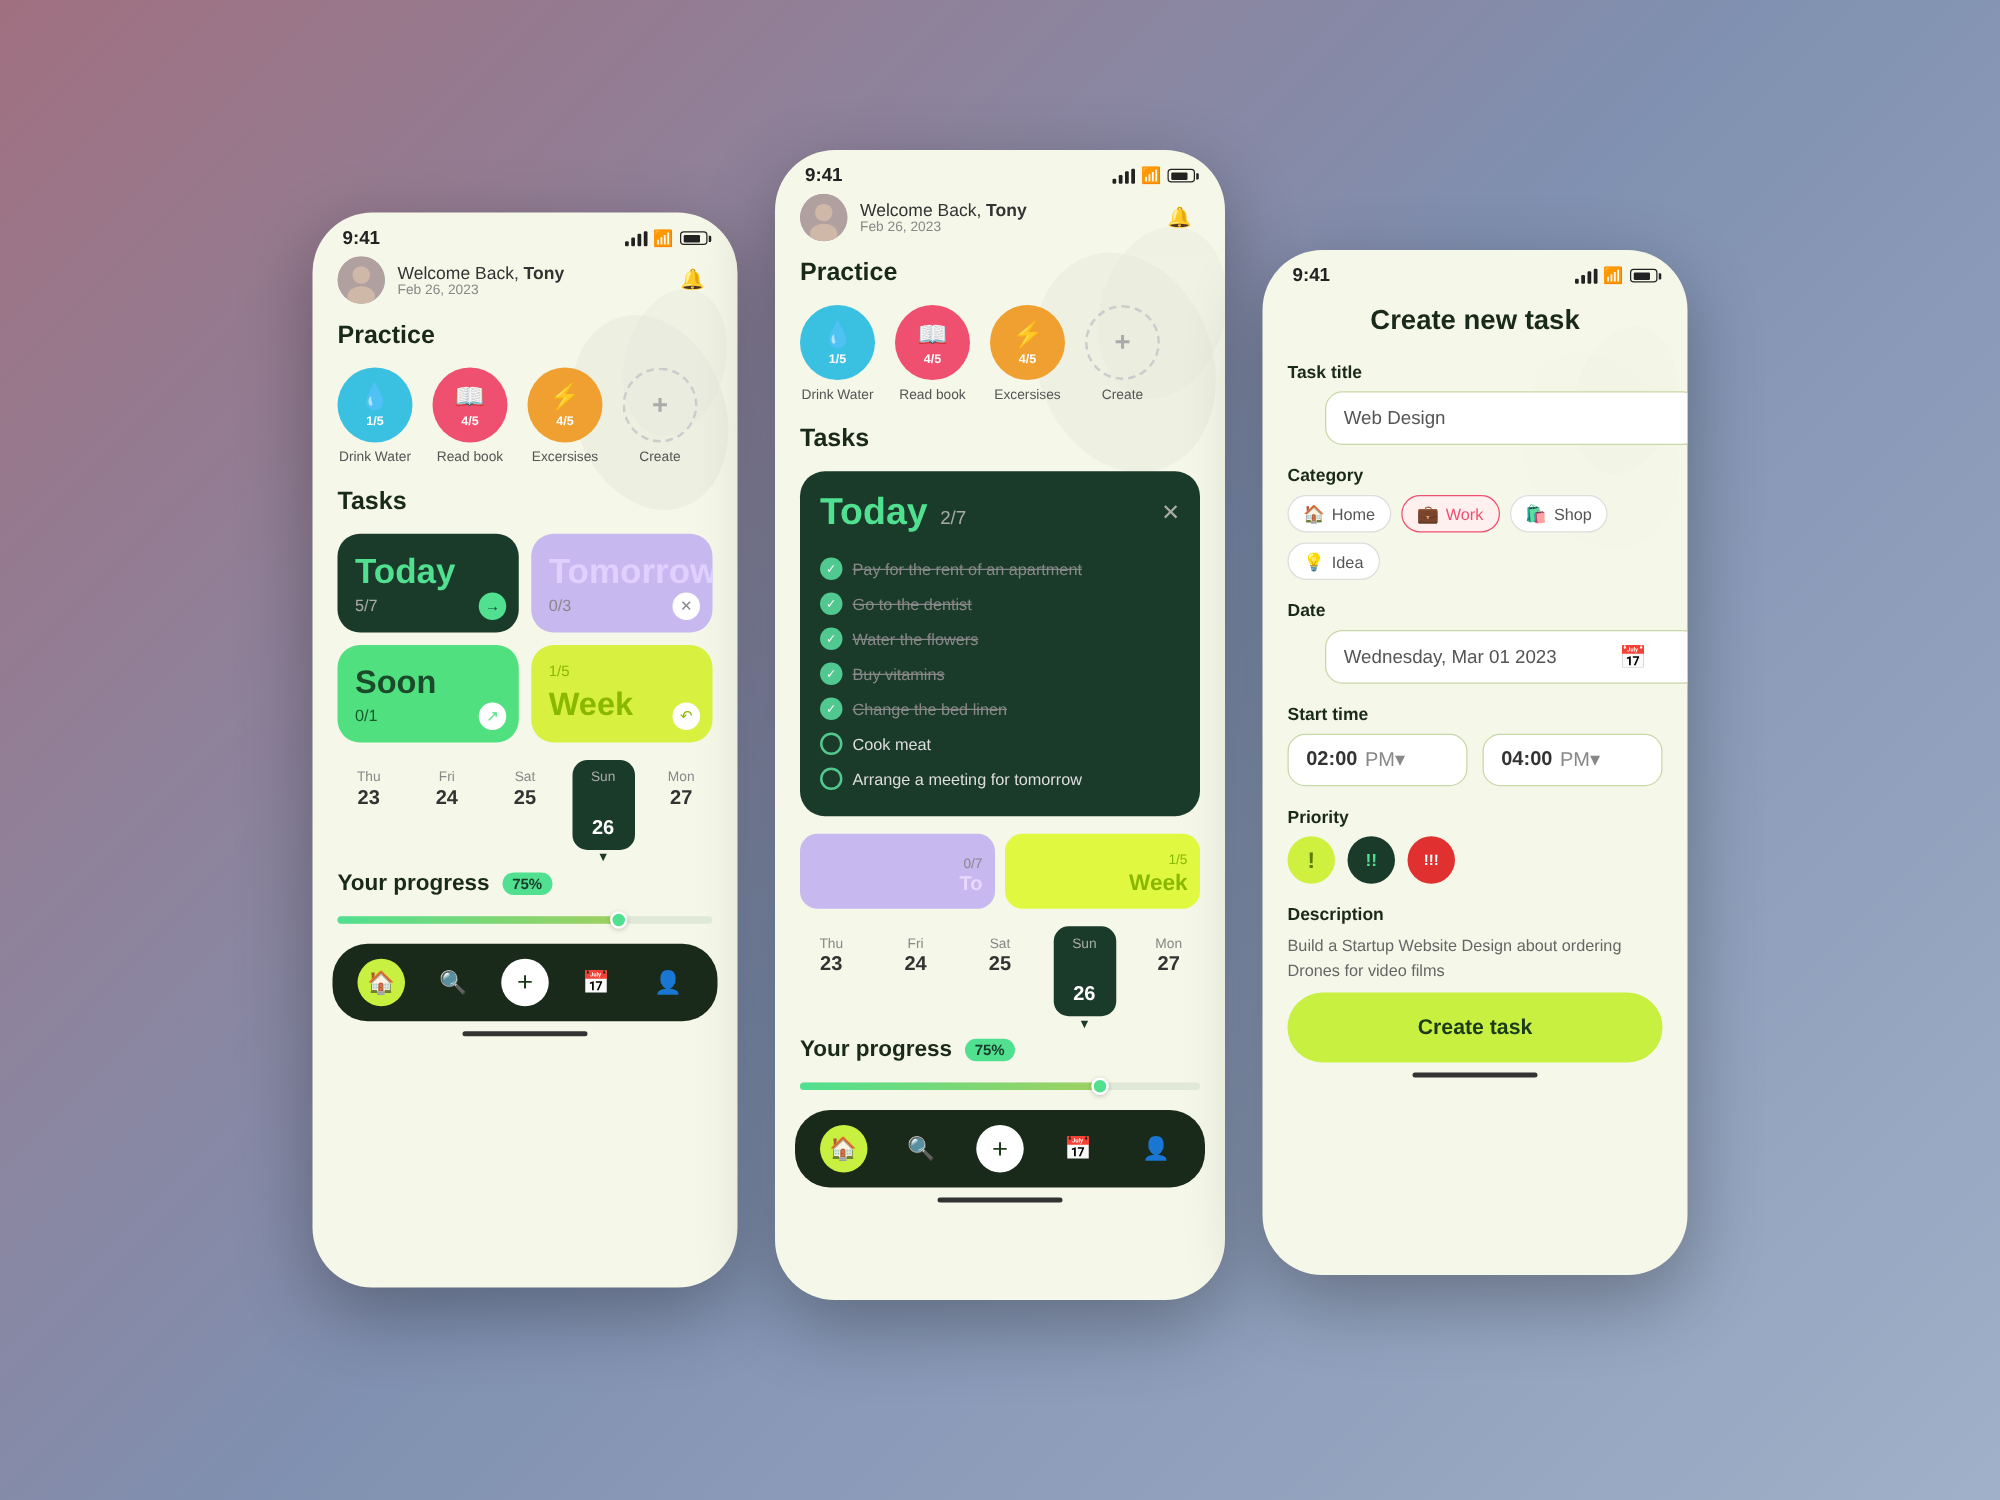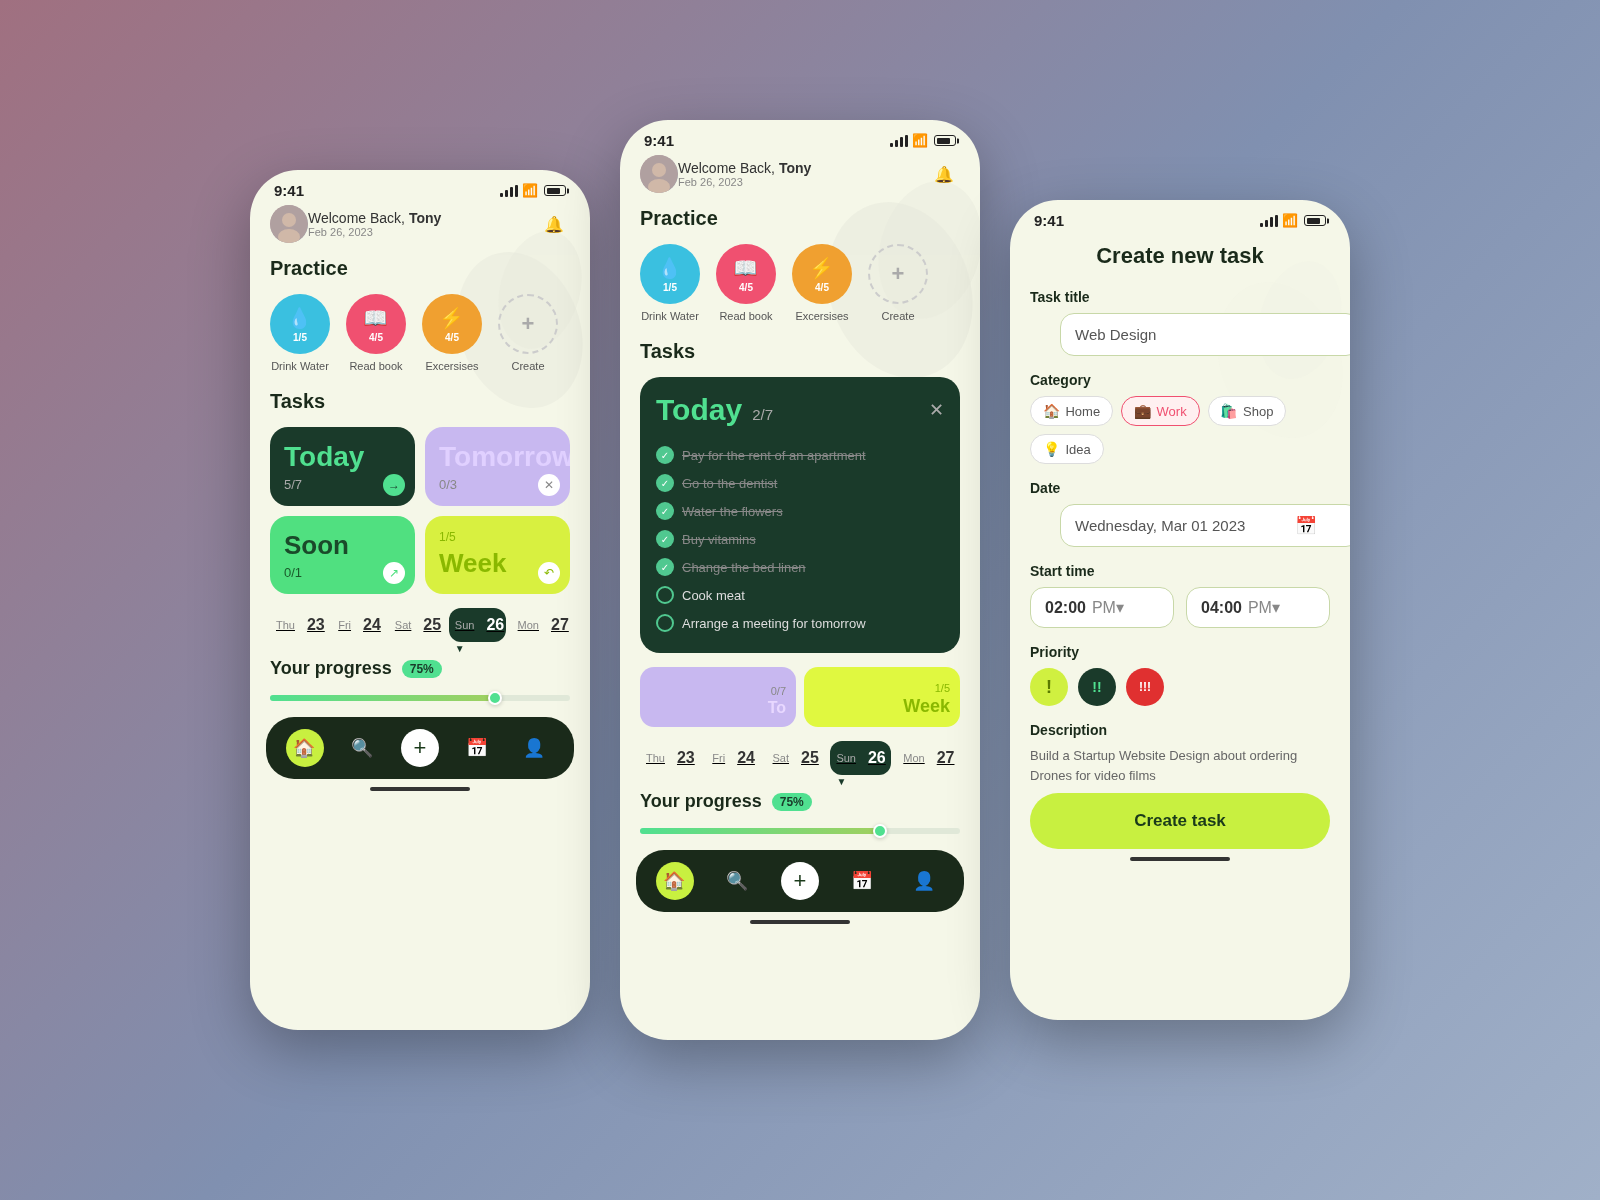--- a/index.html
+++ b/index.html
@@ -68,21 +68,21 @@
       overflow: hidden;
     }
 
     
     .header {
       display: flex;
       align-items: center;
       justify-content: space-between;
       margin-bottom: 14px;
     }
-    .header-left { display: flex; align-items: center; gap: 0; }
+    .header-left { display: flex; align-items: center; gap: 10px; }
     .avatar {
       width: 38px; height: 38px; border-radius: 50%;
       background: linear-gradient(135deg, #c0a0a0, #a0b0c0);
       overflow: hidden; flex-shrink: 0;
     }
     .header-text .welcome { font-size: 14px; color: #333; }
     .header-text .welcome strong { font-weight: 700; }
     .header-text .date { font-size: 11px; color: #888; }
     .bell-icon { width: 32px; height: 32px; display: flex; align-items: center; justify-content: center; }
 
@@ -161,42 +161,42 @@
 
     
     .date-row {
       display: flex;
       gap: 6px;
       margin-bottom: 16px;
       justify-content: space-between;
     }
     .date-item {
       display: flex;
-      align-items: center;
-      gap: 12px;
+      flex-direction: column;
+      align-items: center;
+      gap: 2px;
       padding: 8px 6px;
       border-radius: 12px;
       min-width: 50px;
-      text-decoration: underline;
     }
     .date-item.active {
       background: #1a3a2a;
       position: relative;
     }
     .date-item.active::after {
       content: '▼';
       position: absolute;
       bottom: -12px;
       color: #1a3a2a;
       font-size: 10px;
     }
     .date-day { font-size: 11px; color: #888; }
     .date-item.active .date-day { color: #aaa; }
     .date-num { font-size: 16px; font-weight: 700; color: #333; }
-    .date-item.active .date-num { color: white; }
+    .date-item.active .date-num { color: white; margin-top: 24px; }
 
     
     .progress-row { display: flex; align-items: center; gap: 10px; margin-bottom: 16px; }
     .progress-title { font-size: 18px; font-weight: 700; color: #1a2a1a; }
     .progress-badge {
       background: #50e090;
       color: #1a3a2a;
       font-size: 12px;
       font-weight: 700;
       padding: 2px 8px;

